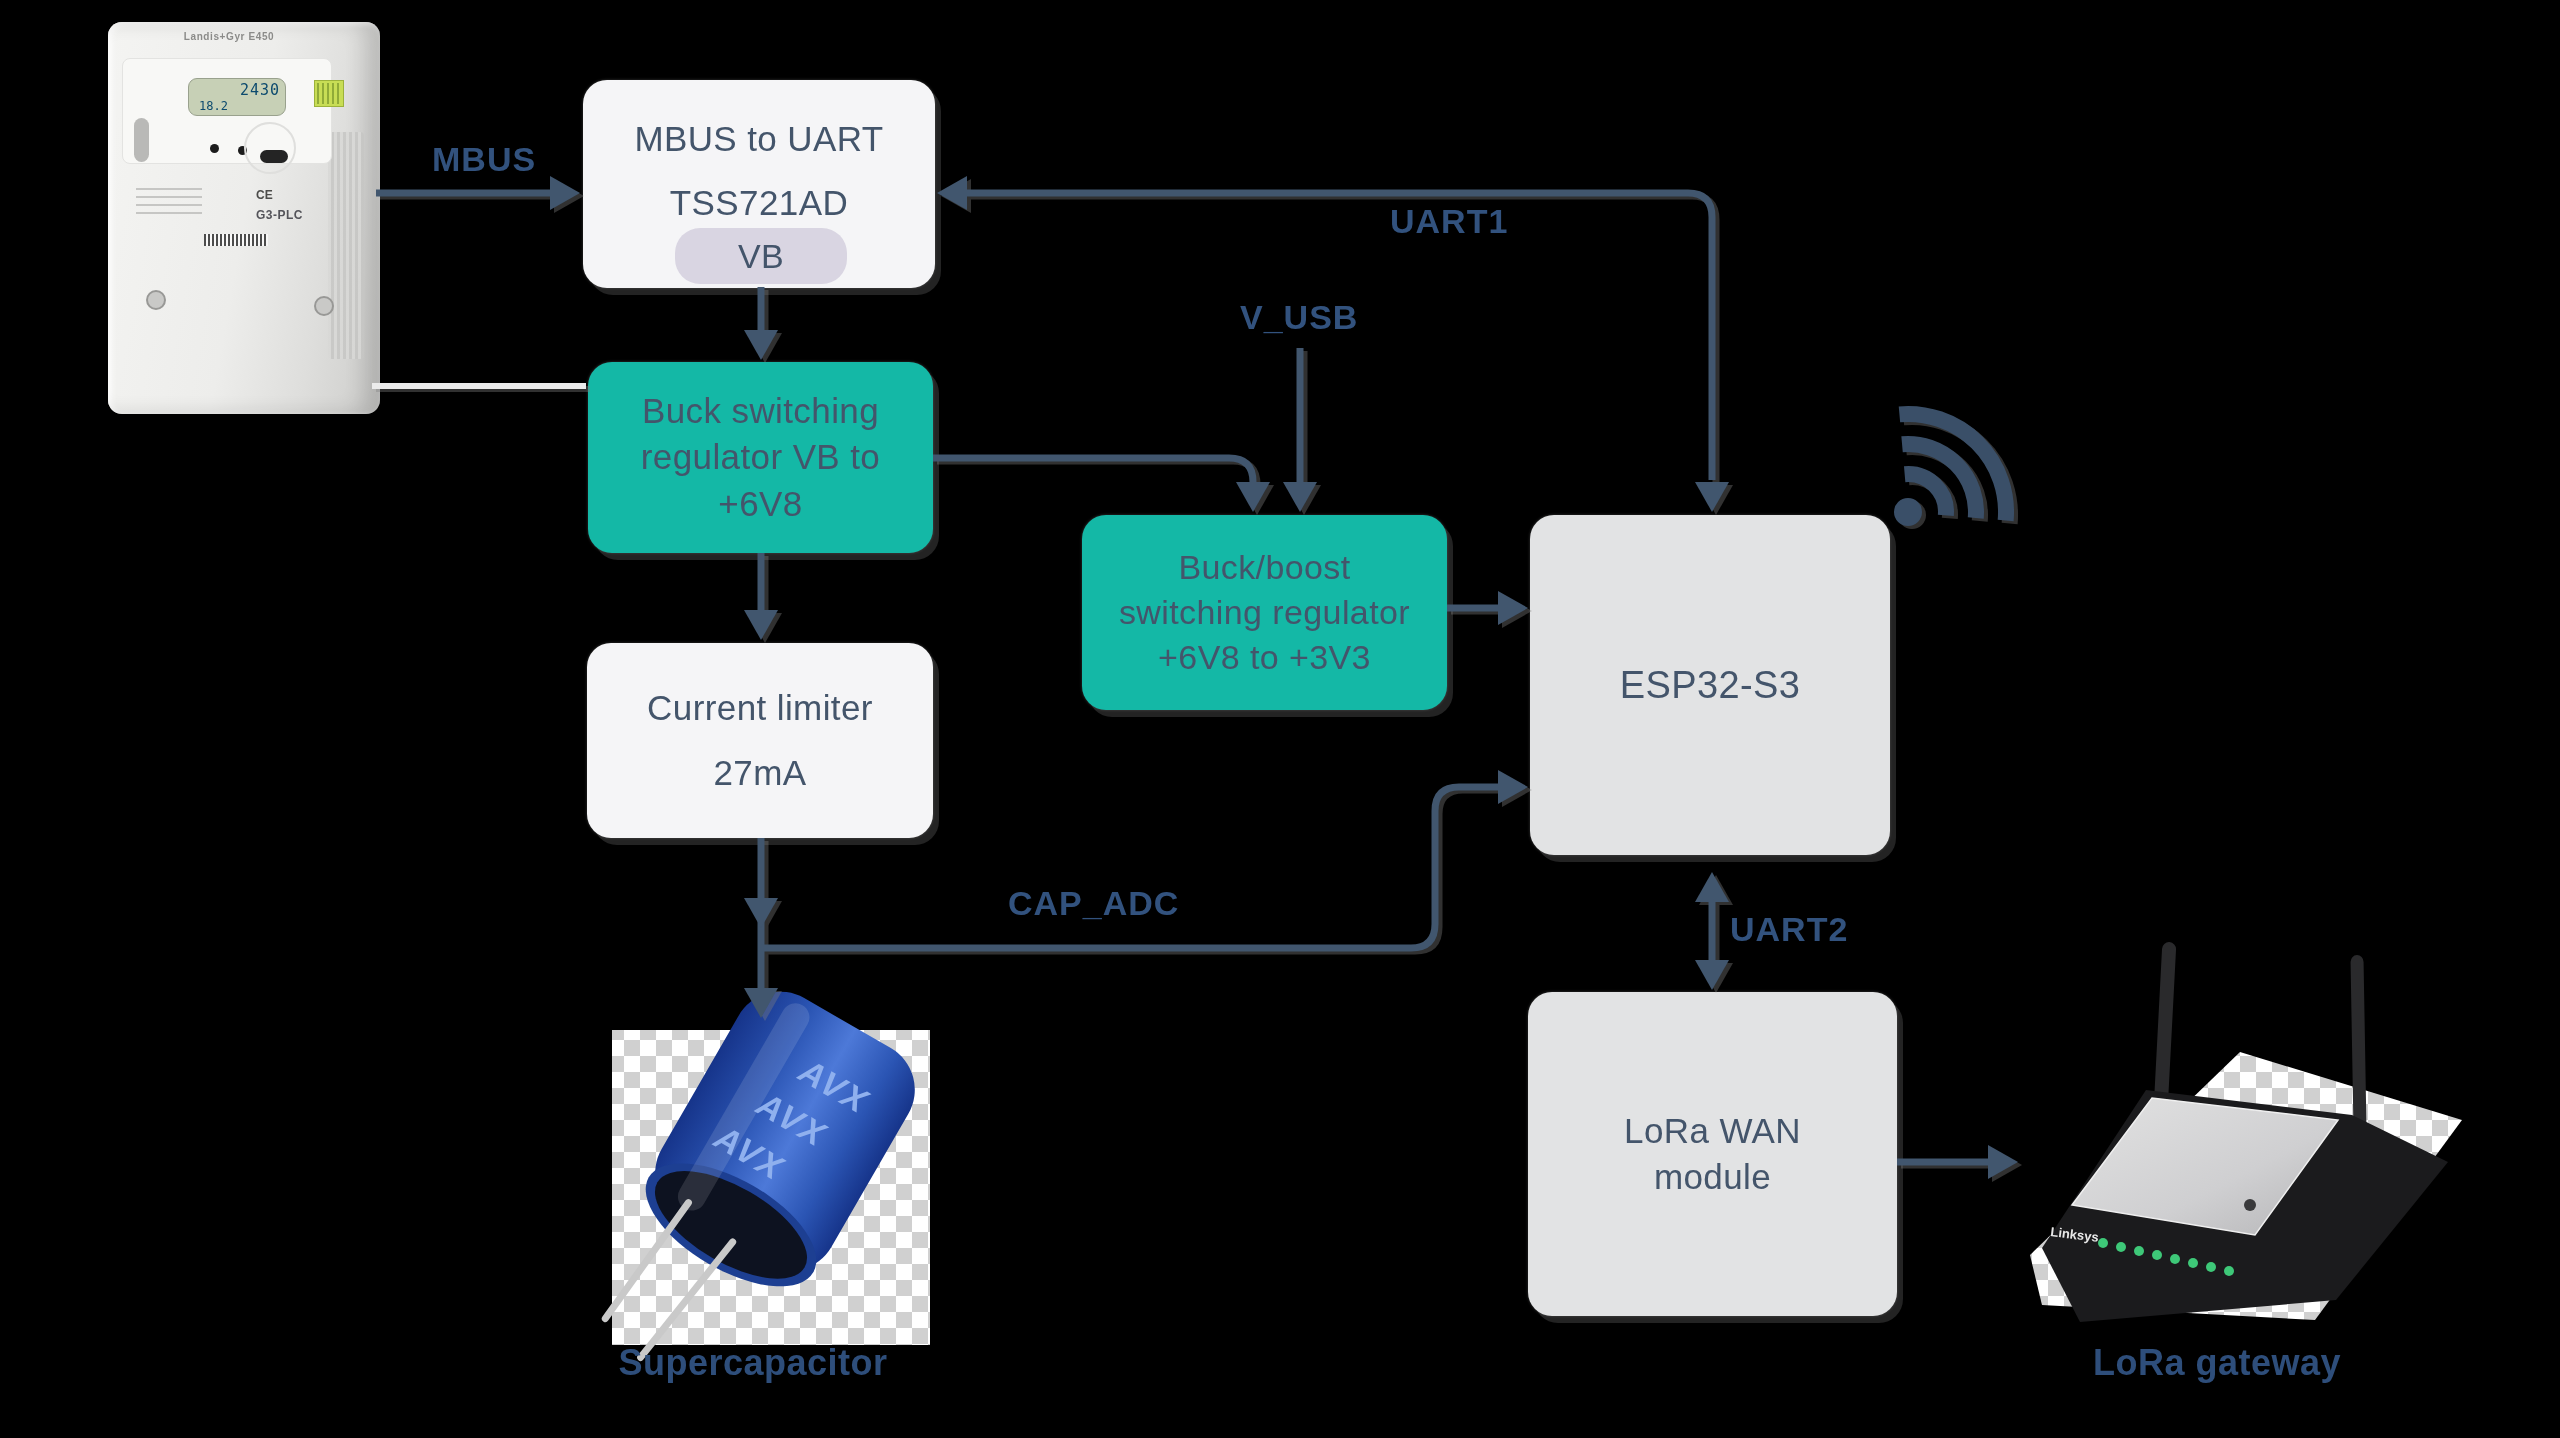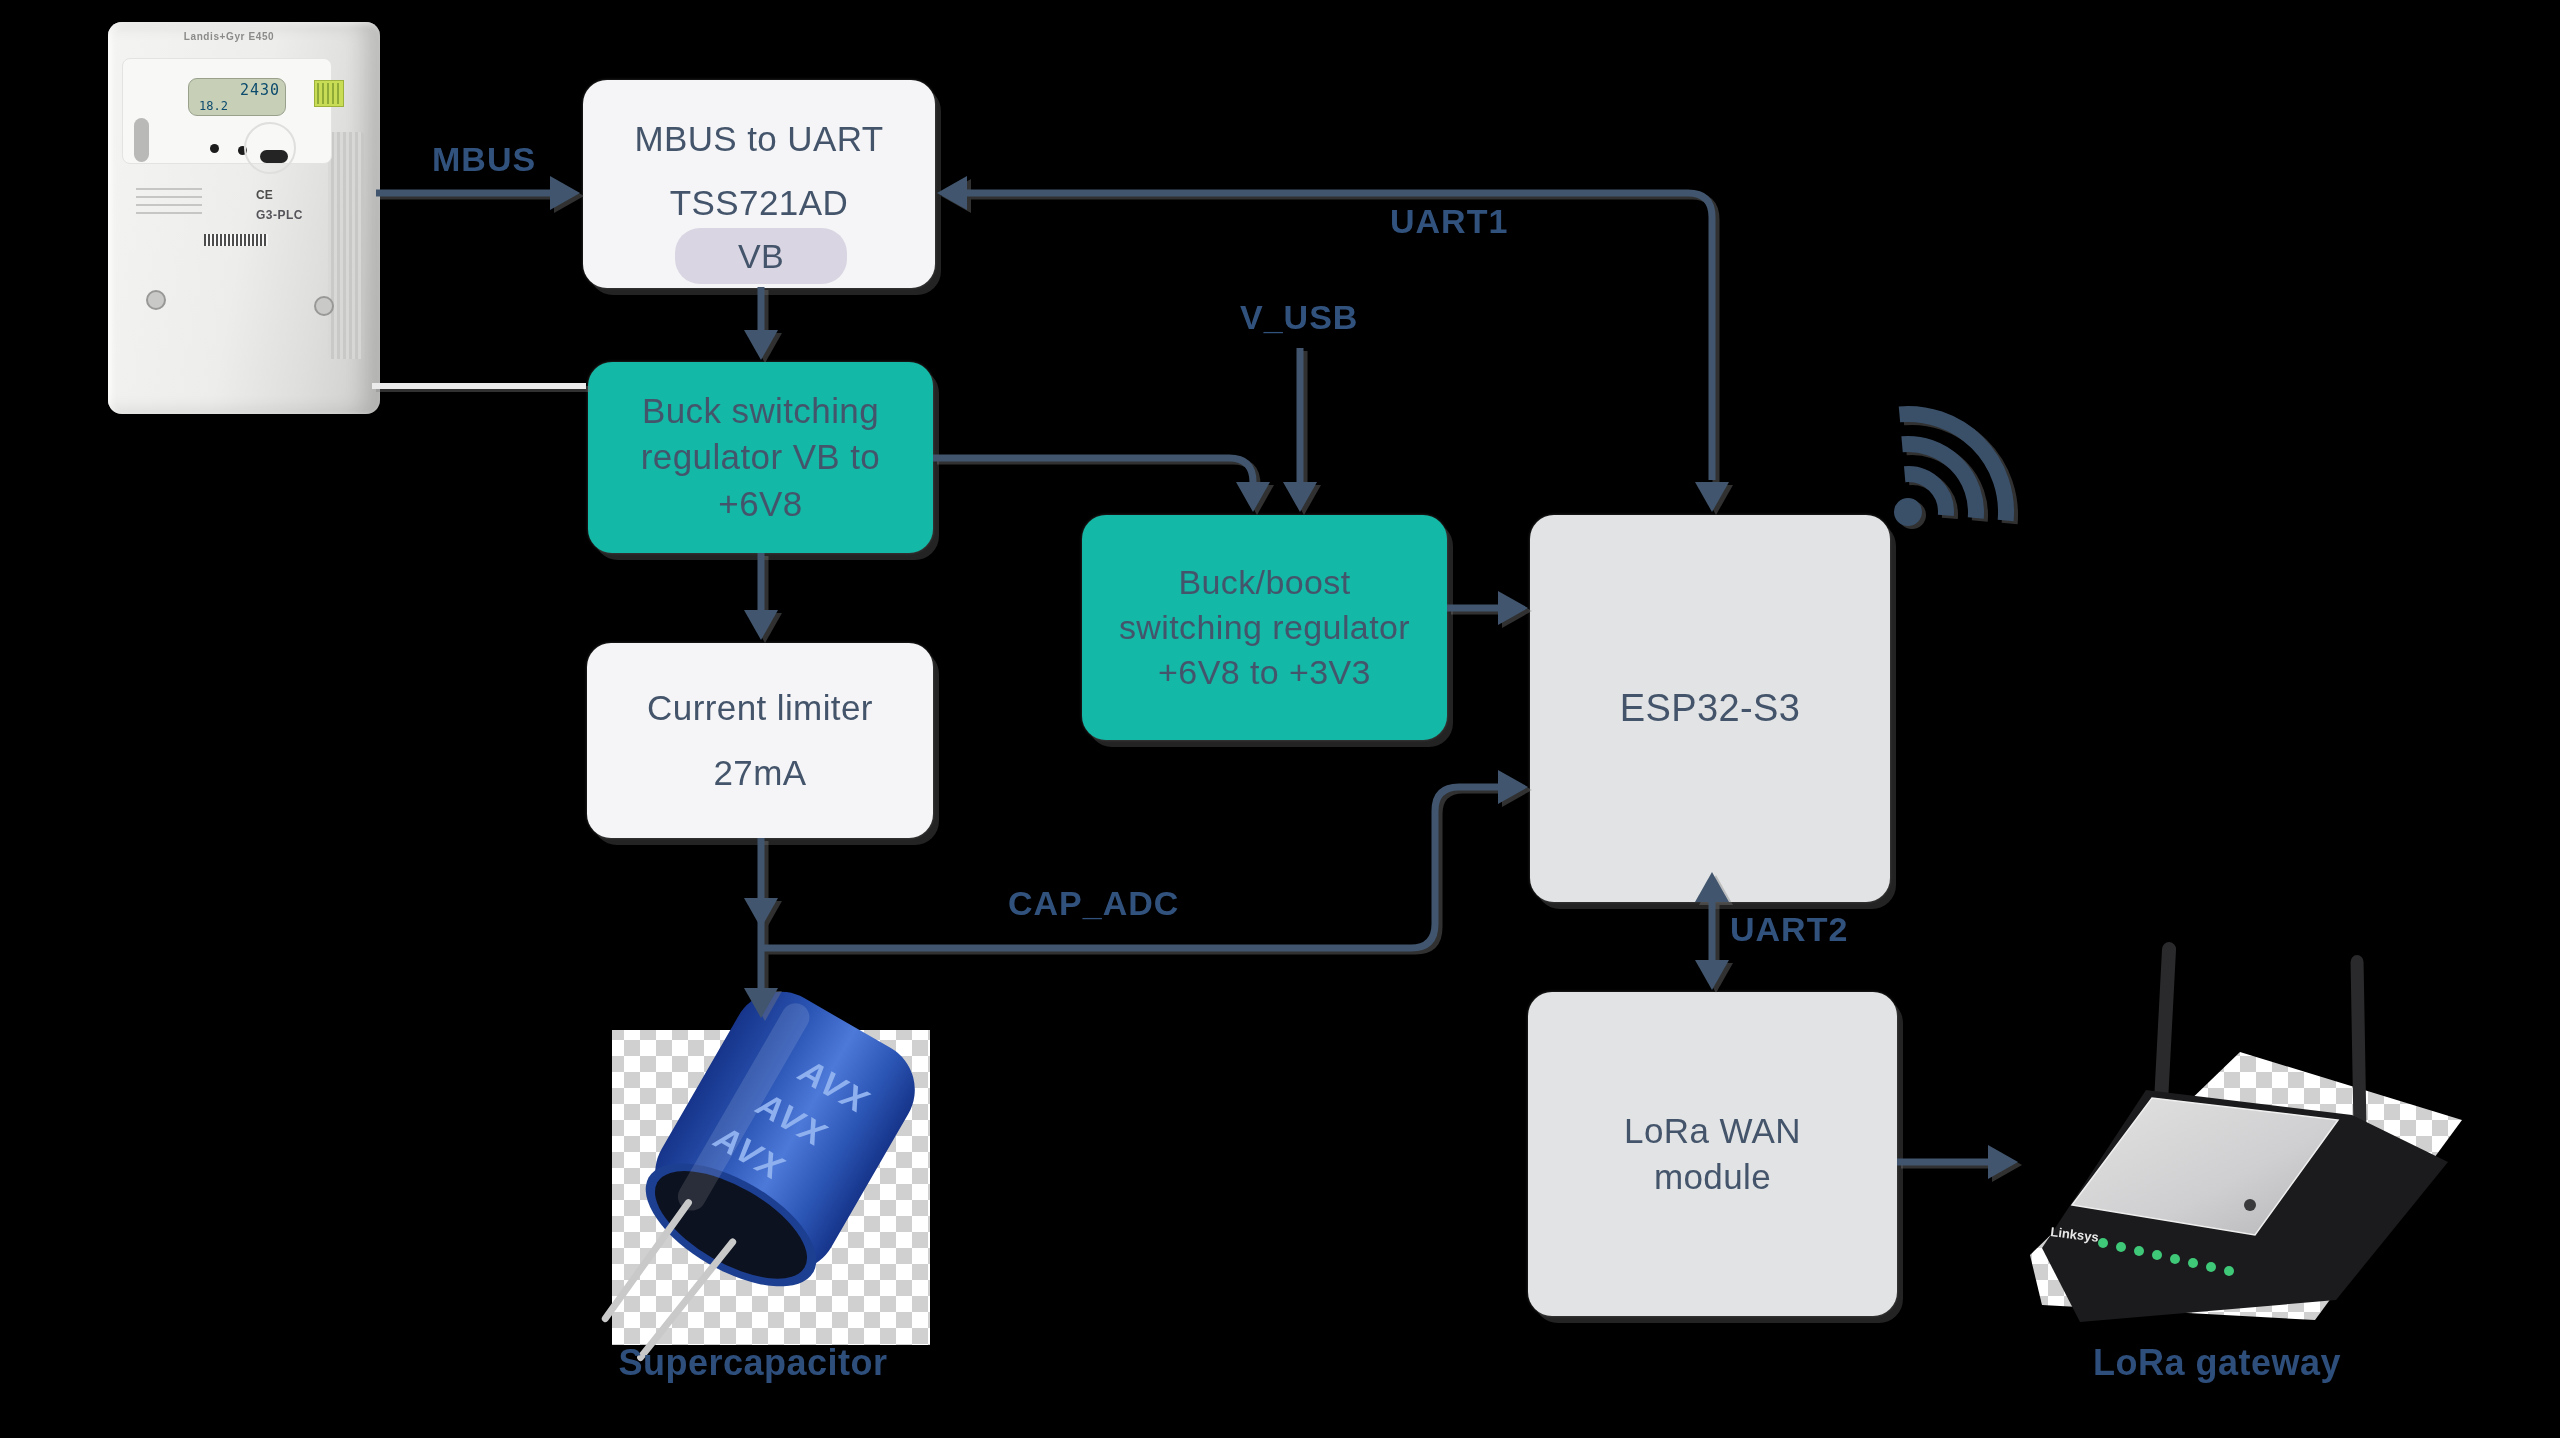--- a/index.html
+++ b/index.html
@@ -11,22 +11,22 @@
         color:#44556b;font-size:35px;line-height:1.32;letter-spacing:.4px;
         box-shadow:6px 7px 0 rgba(115,115,115,.30), 0 0 3px rgba(170,170,170,.35);}
   .node span{display:block;}
   .box-light{background:#f5f5f7;gap:18px;}
   .box-lav{background:#14b8a6;}
   .box-gray{background:#e2e3e4;}
   .box-mbus{left:583px;top:80px;width:352px;height:208px;justify-content:flex-start;padding-top:36px;box-sizing:border-box;}
   .vb-tag{position:absolute;left:92px;top:148px;width:172px;height:56px;background:#d9d5e2;
           border-radius:25px;line-height:56px;font-size:34px;color:#44556b;}
   .box-buck{left:588px;top:362px;width:345px;height:191px;}
-  .box-buckboost{left:1082px;top:515px;width:365px;height:225px;font-size:34px;}
-  .box-esp32{left:1530px;top:515px;width:360px;height:387px;font-size:38px;}
+  .box-buckboost{left:1082px;top:515px;width:365px;height:195px;font-size:34px;}
+  .box-esp32{left:1530px;top:515px;width:360px;height:340px;font-size:38px;}
   .box-limiter{left:587px;top:643px;width:346px;height:195px;}
   .box-lorawan{left:1528px;top:992px;width:369px;height:324px;}
   
   .wlabel{position:absolute;font-weight:bold;font-size:34px;color:#32527e;letter-spacing:1px;}
   .lbl-mbus{left:432px;top:140px;}
   .lbl-uart1{left:1390px;top:202px;}
   .lbl-vusb{left:1240px;top:298px;}
   .lbl-capadc{left:1008px;top:884px;}
   .lbl-uart2{left:1730px;top:910px;}
   .caption{position:absolute;font-weight:bold;font-size:36px;color:#2e4e7b;text-align:center;letter-spacing:.5px;}

